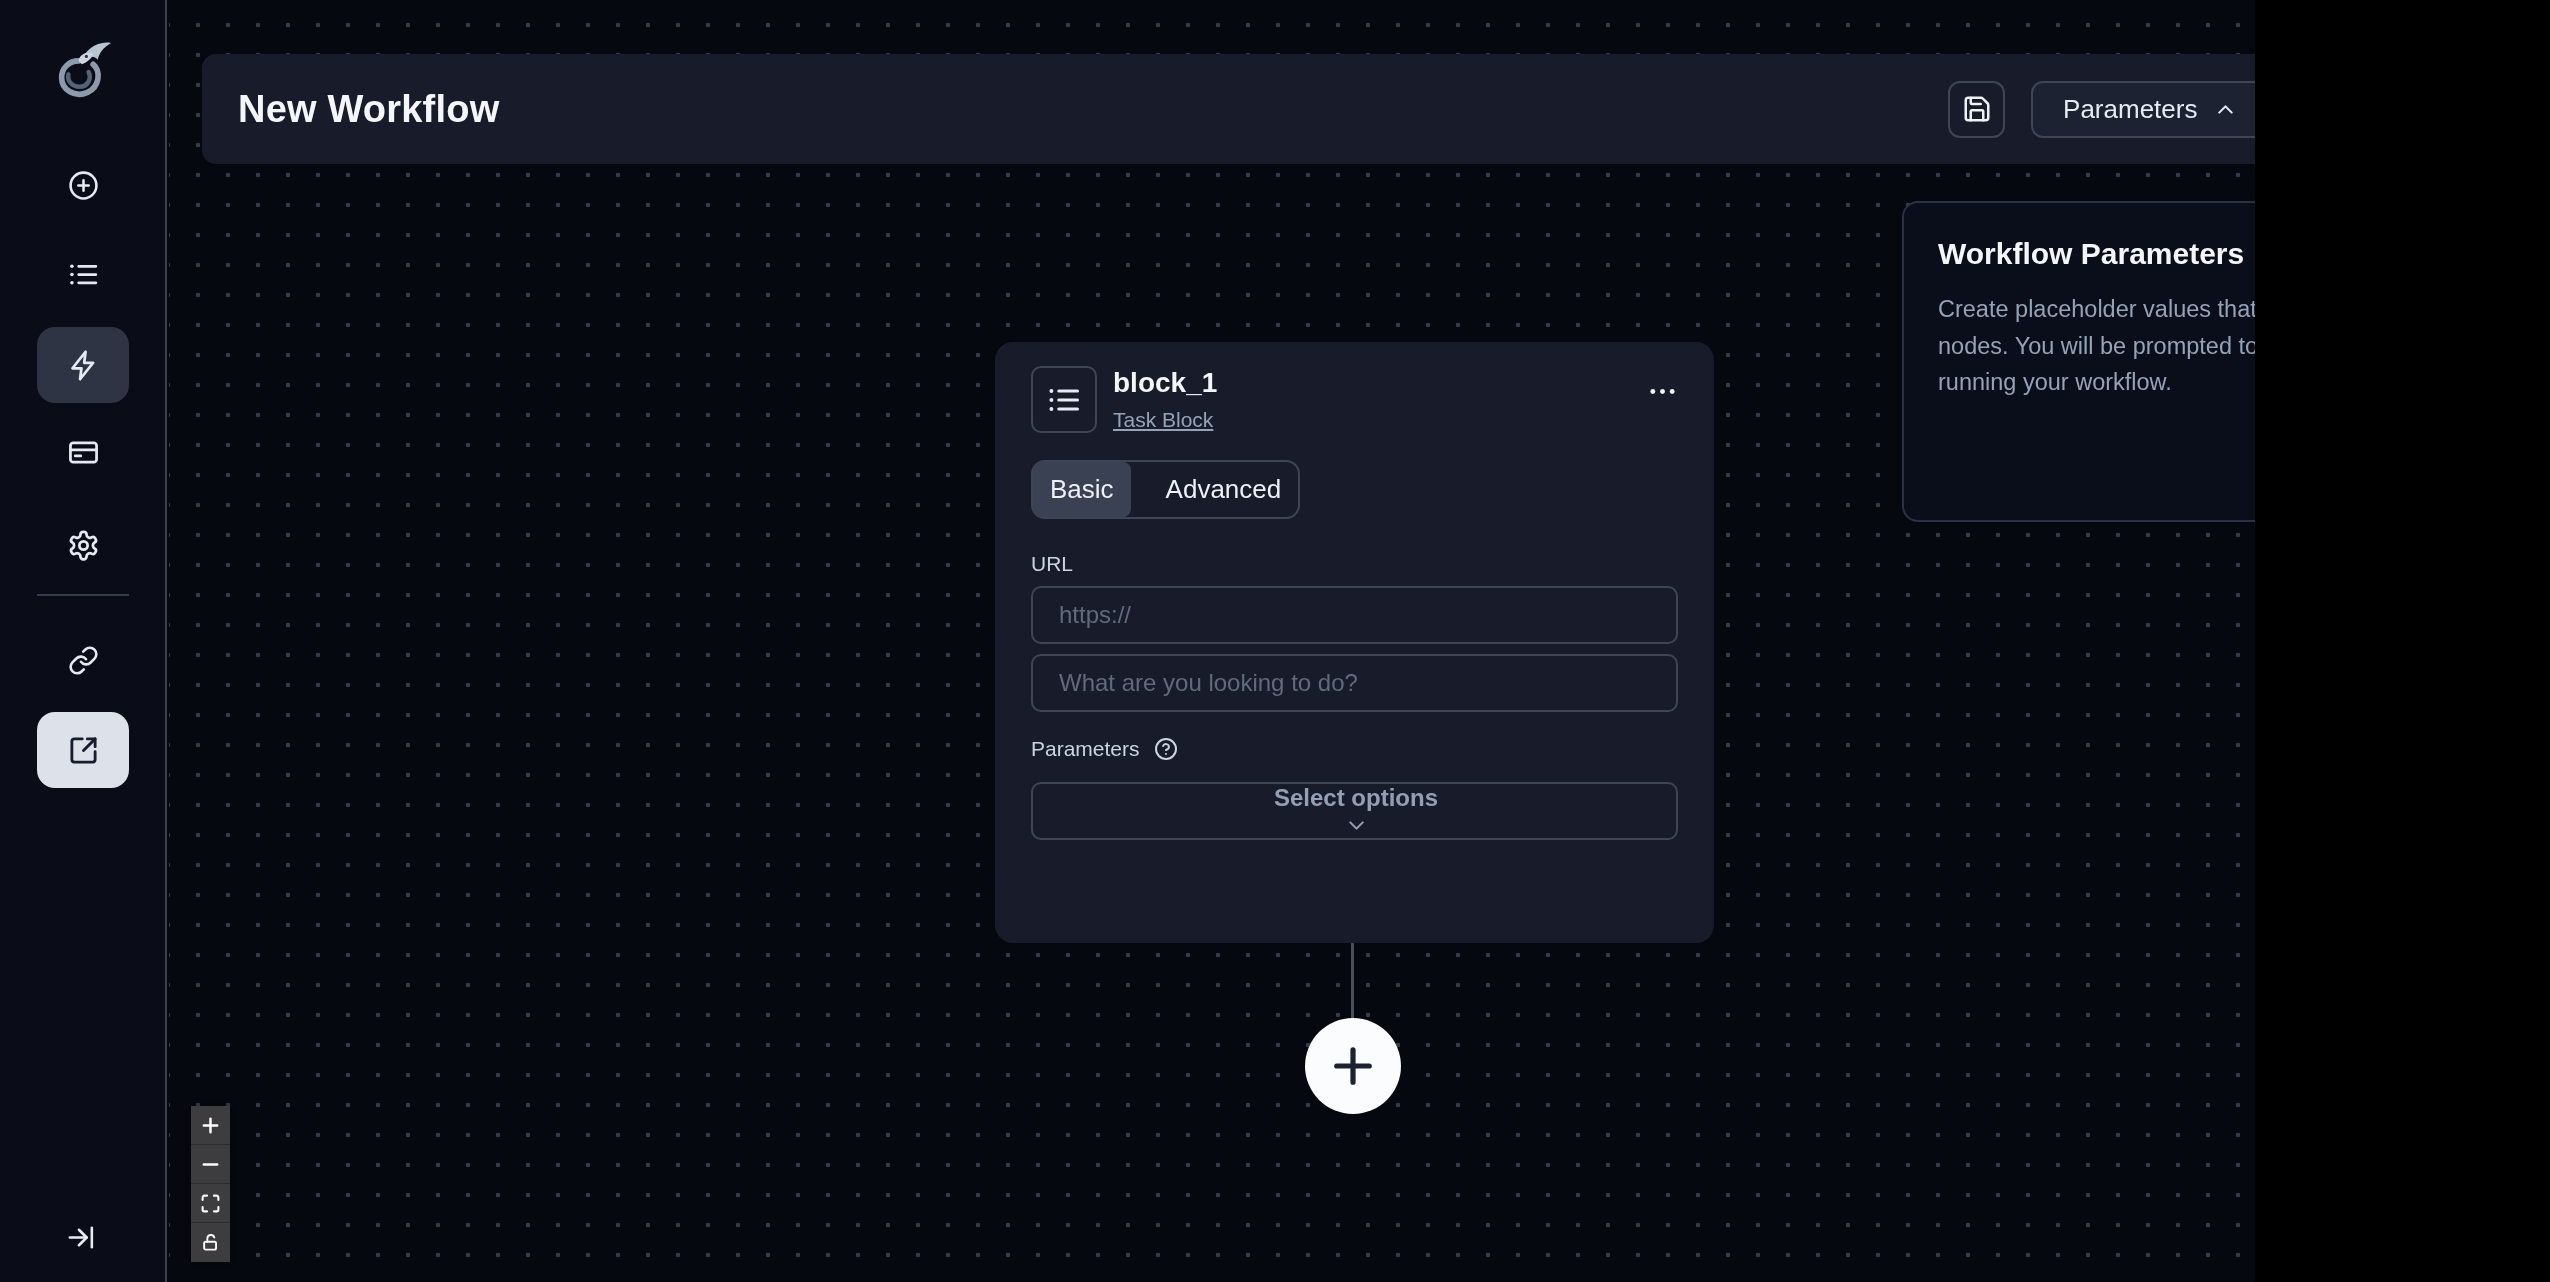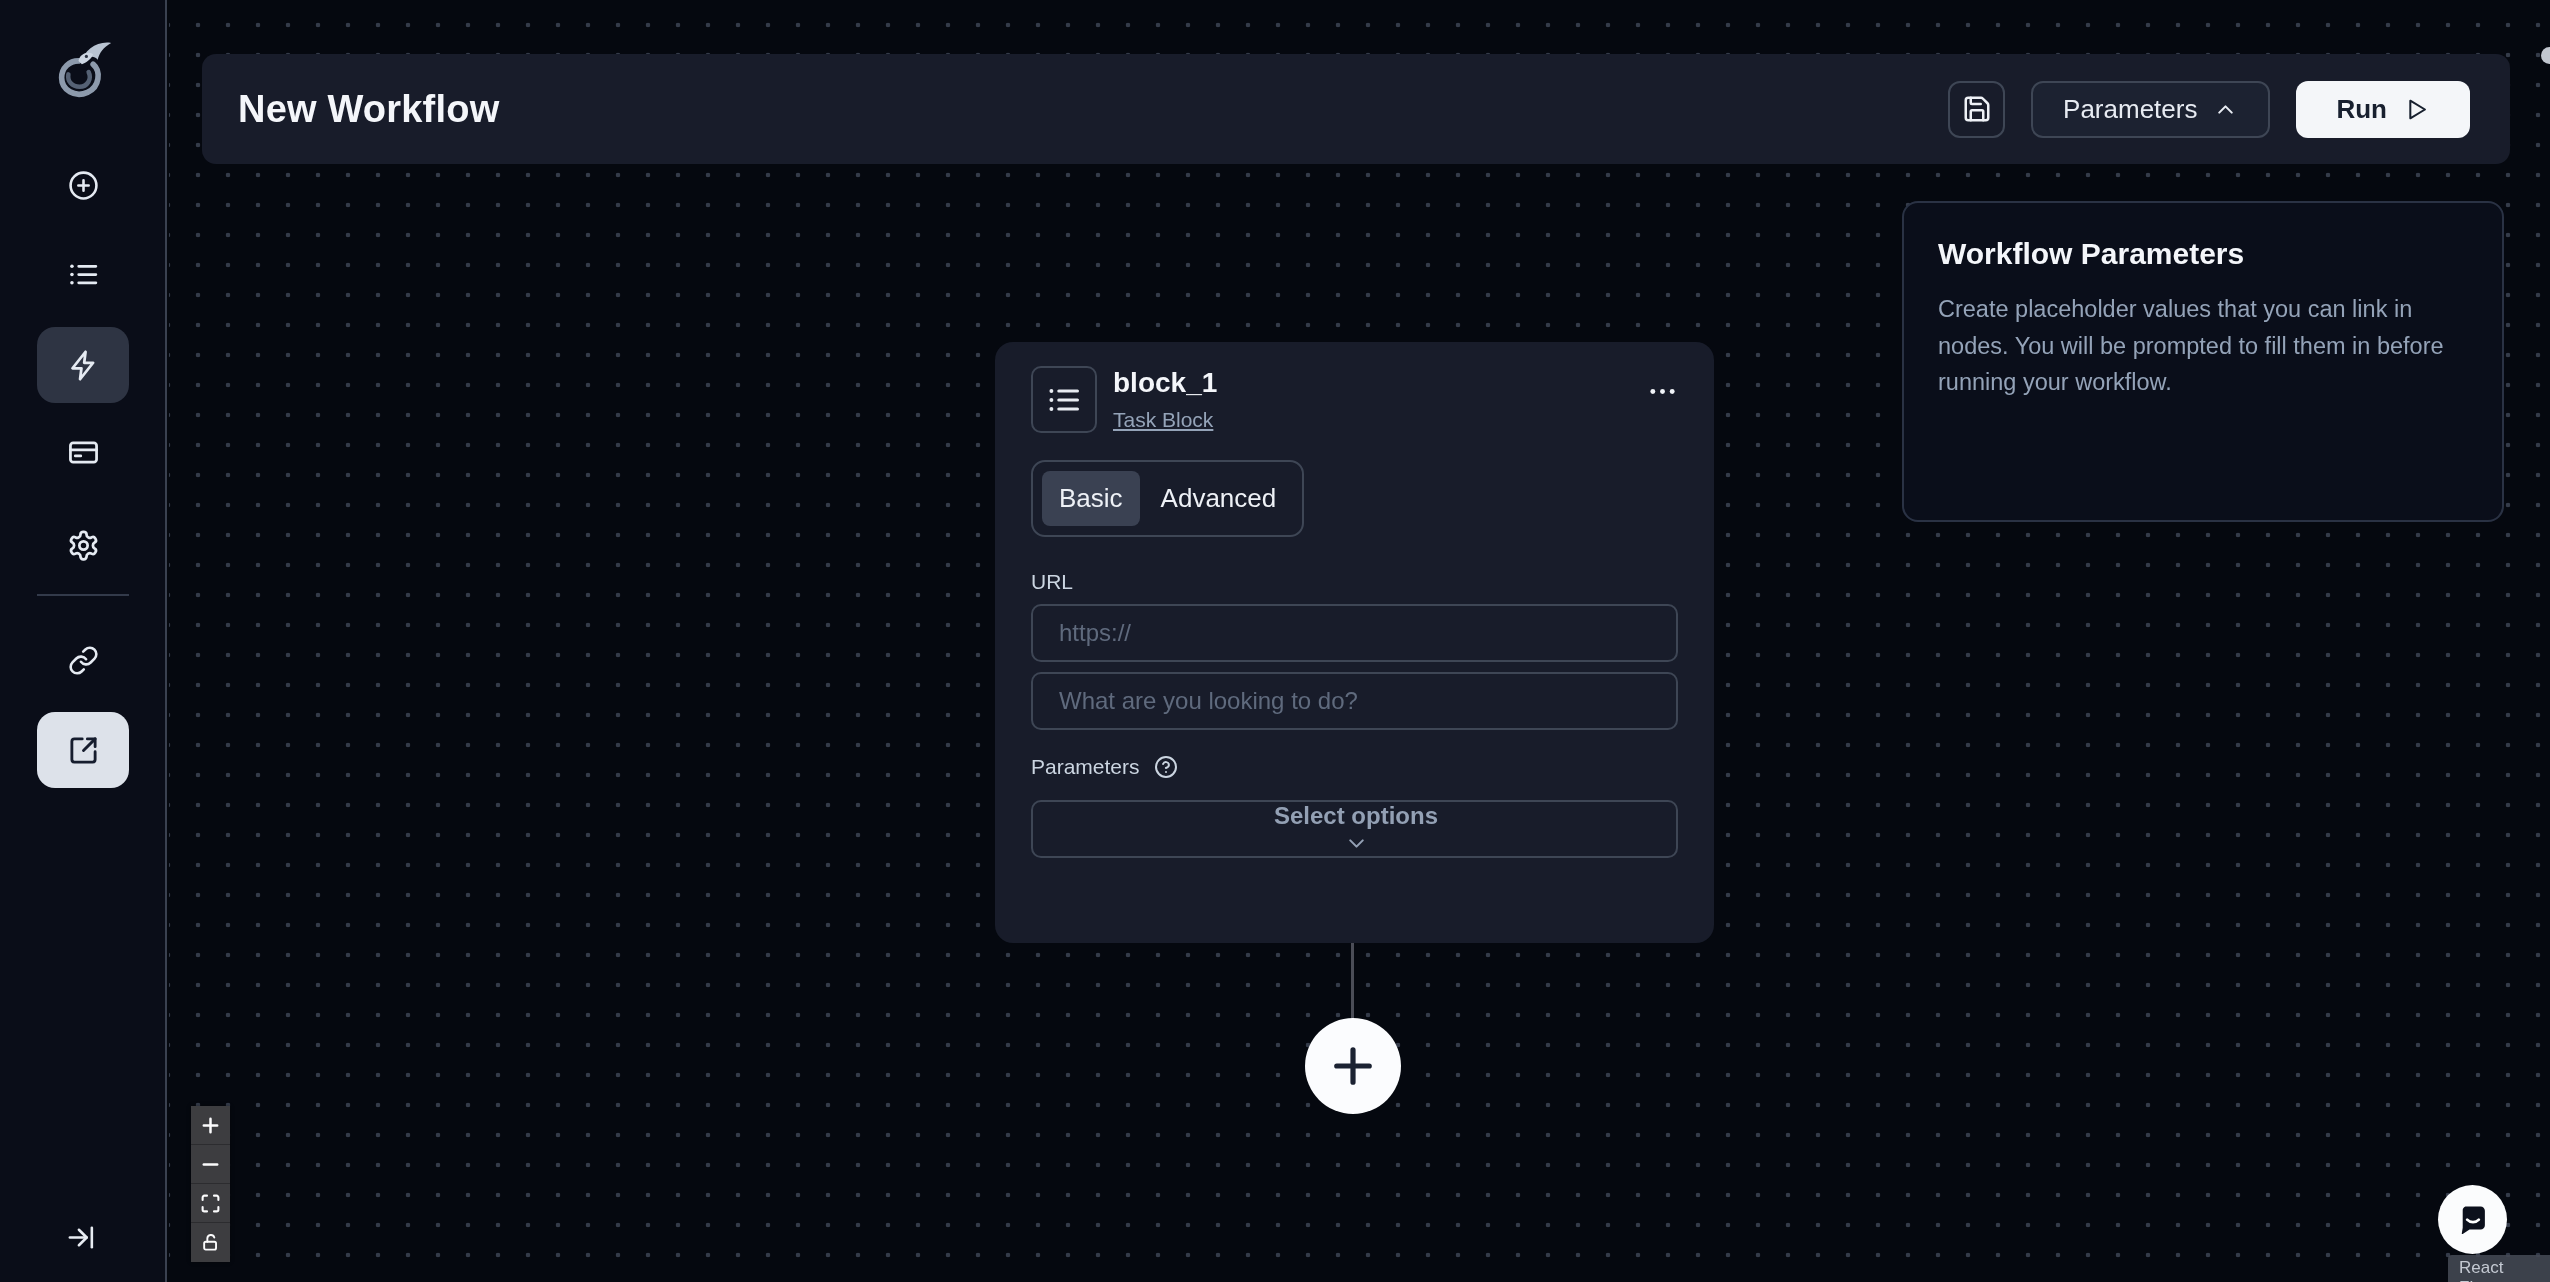--- a/index.html
+++ b/index.html
@@ -11,21 +11,21 @@
     --border-soft:#2a3244;
     --text:#f4f6fa;
     --muted:#94a3b8;
     --placeholder:#5f6a7d;
     --white-btn:#f4f6f9;
     --dark-ink:#131a29;
   }
   *{margin:0;padding:0;box-sizing:border-box;}
   html,body{background:#000;}
   body{font-family:"Liberation Sans",sans-serif;}
-  #app{position:relative;width:2550px;height:1282px;background:var(--canvas-bg);overflow:hidden;}
+  #app{position:relative;width:2255px;height:1282px;background:var(--canvas-bg);overflow:hidden;}
 
   
   .canvas{position:absolute;left:169px;top:0;right:0;bottom:0;
     background-color:var(--canvas-bg);
     background-image:radial-gradient(circle,#343b49 2px,transparent 2.6px);
     background-size:30px 30px;background-position:14px 10px;}
 
   
   .sidebar{position:absolute;left:0;top:0;width:167px;height:100%;background:var(--sidebar-bg);
     border-right:2px solid #3a4150;z-index:5;}
@@ -54,21 +54,21 @@
   .node-card{position:absolute;left:995px;top:342px;width:719px;height:601px;background:var(--surface);
     border-radius:18px;padding:24px 36px;z-index:2;cursor:grab;}
   .node-head{display:flex;align-items:flex-start;}
   .node-icon-box{width:66px;height:67px;border:2px solid var(--border);border-radius:10px;flex:0 0 auto;
     display:flex;align-items:center;justify-content:center;color:#e8ecf2;}
   .node-titles{margin-left:16px;padding-top:1px;}
   .node-title{font-size:28px;font-weight:700;color:var(--text);}
   .node-sub{font-size:21px;color:var(--muted);margin-top:9px;text-decoration:underline;}
   .node-menu{margin-left:auto;color:#f0f3f8;padding-top:10px;cursor:pointer;}
   .tab-group{margin-top:27px;display:inline-flex;align-items:center;border:2px solid var(--border);
-    border-radius:14px;padding:9px;gap:4px;}
+    border-radius:14px;gap:18px;}
   .tab{font-size:26px;color:#eef1f6;padding:12px 17px;border-radius:8px;cursor:pointer;white-space:nowrap;}
   .tab.active{background:#3a4152;}
   .field-label{font-size:21px;color:#cbd5e1;display:flex;align-items:center;gap:14px;}
   .lbl-url{margin-top:33px;}
   .lbl-goal{margin-top:30px;}
   .lbl-params{margin-top:25px;}
   .text-input{margin-top:10px;display:block;width:100%;height:58px;background:transparent;
     border:2px solid var(--border);border-radius:10px;padding:0 26px;font-size:24px;color:#e5eaf2;
     font-family:inherit;outline:none;}
   .text-input::placeholder{color:var(--placeholder);}

